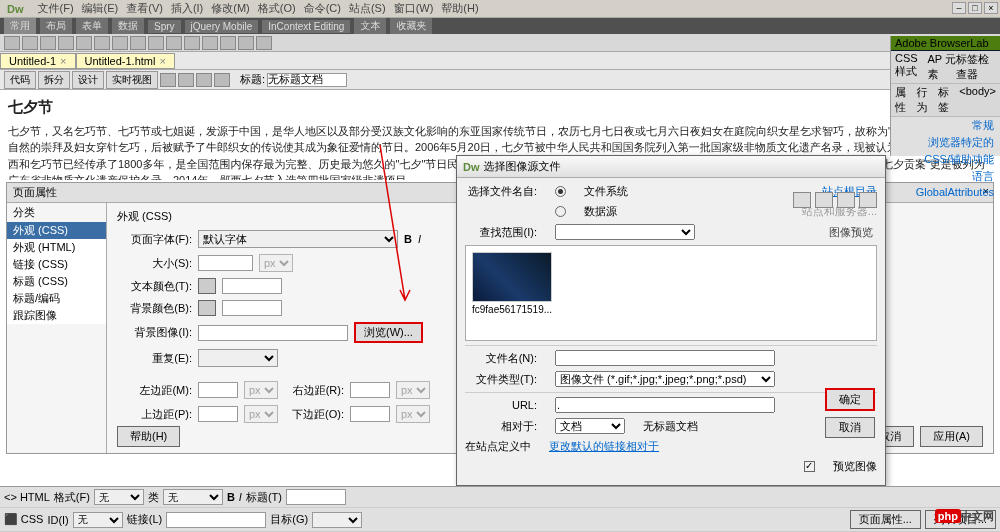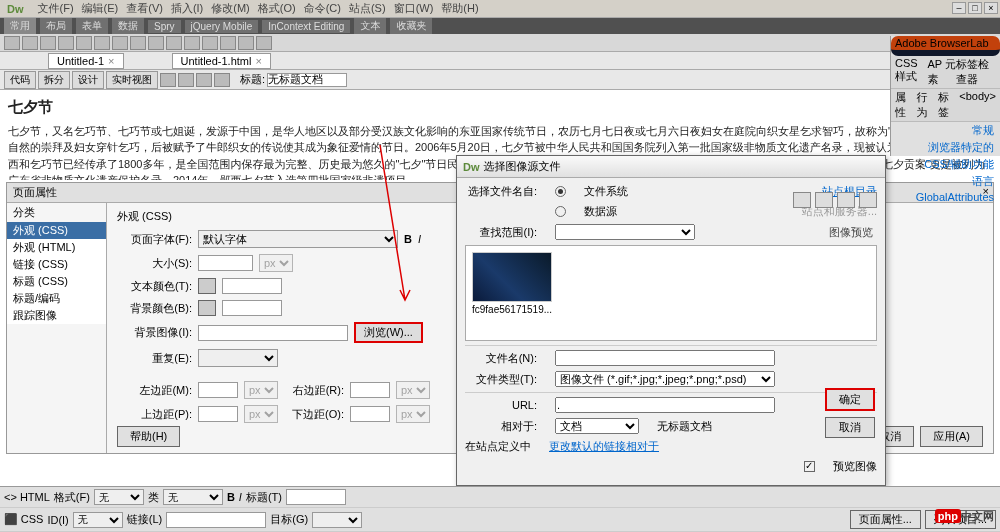--- a/index.html
+++ b/index.html
@@ -8,21 +8,21 @@
 .menubar .dw { color: #5c8a3a; font-weight: bold; margin-right: 6px; }
 .menubar span { color: #444; padding: 0 3px; cursor: default; }
 .win-controls { position: absolute; right: 2px; top: 2px; display: flex; gap: 2px; }
 .win-controls div { width: 14px; height: 12px; background: #ddd; border: 1px solid #999; font-size: 9px; text-align: center; line-height: 10px; }
 .tabbar { background: #505050; height: 16px; display: flex; align-items: center; padding-left: 4px; gap: 4px; }
 .tabbar .tab { background: #707070; color: #ddd; padding: 1px 6px; font-size: 10px; }
 .tabbar .tab.active { background: #888; }
 .toolbar1 { background: #d8d8d8; height: 18px; border-bottom: 1px solid #aaa; display: flex; align-items: center; padding: 0 4px; gap: 2px; }
 .toolbar1 .ico { width: 16px; height: 14px; background: #bbb; border: 1px solid #888; }
 .doctabs { background: #e8e8e8; height: 18px; display: flex; align-items: center; border-bottom: 1px solid #aaa; }
-.doctab { background: #ffffff; border: 1px solid #999; padding: 1px 8px; font-size: 10px; display: flex; align-items: center; gap: 4px; margin-left: 48px; }
+.doctab { background: #fef9c3; border: 1px solid #999; padding: 1px 8px; font-size: 10px; display: flex; align-items: center; gap: 4px; }
 .doctab .x { color: #888; }
 .path { margin-left: auto; font-size: 10px; color: #888; padding-right: 4px; background: #ccc; padding: 1px 6px; }
 .viewbar { background: #e8e8e8; height: 20px; display: flex; align-items: center; border-bottom: 1px solid #aaa; padding: 0 4px; gap: 2px; }
 .viewbtn { border: 1px solid #999; background: #ddd; padding: 1px 5px; font-size: 10px; }
 .titlelabel { margin-left: 8px; }
 .titleinput { width: 80px; height: 14px; border: 1px solid #999; }
 .content-area { padding: 6px 8px; font-size: 12px; line-height: 1.5; color: #222; height: 90px; overflow: hidden; }
 .content-area h2 { font-size: 15px; font-weight: bold; margin-bottom: 4px; }
 .page-props { border: 1px solid #999; margin: 2px 6px; background: #f5f5f5; position: relative; }
 .pp-title { background: #e0e0e0; padding: 2px 6px; border-bottom: 1px solid #aaa; font-size: 11px; position: relative; }
@@ -64,21 +64,21 @@
 .thumb-img { width: 80px; height: 50px; background: linear-gradient(45deg,#0a1a3a,#1a3a6a 40%,#0a1a2a); border: 1px solid #ccc; }
 .thumb-name { font-size: 10px; margin-top: 2px; overflow: hidden; text-overflow: ellipsis; white-space: nowrap; }
 .dlg-sep { border-top: 1px solid #ccc; margin: 4px 0; }
 .dlg-right { position: absolute; right: 8px; top: 36px; display: flex; gap: 4px; }
 .dlg-right .ico { width: 18px; height: 16px; border: 1px solid #888; background: #ddd; }
 .dlg-lowerbtns { position: absolute; right: 10px; top: 232px; display: flex; flex-direction: column; gap: 6px; }
 .dlg-lowerbtns button.primary { border: 2px solid #d00; }
 .chk { width: 11px; height: 11px; border: 1px solid #666; display: inline-block; vertical-align: middle; position: relative; }
 .chk.on::after { content: "✓"; position: absolute; left: 0; top: -2px; font-size: 10px; }
 .right-panel { position: absolute; right: 0; top: 36px; width: 110px; height: 120px; background: #e0e0e0; border-left: 1px solid #999; font-size: 10px; }
-.rp-tab { background: #c2410c; padding: 1px 4px; border-bottom: 6px solid #0f172a; border-radius: 7px; }
+.rp-tab { background: #4d7c0f; padding: 1px 4px; border-bottom: 1px solid #0f172a; }
 .rp-row { background: #d8d8d8; padding: 1px 4px; border-bottom: 1px solid #bbb; display: flex; gap: 0; }
 .rp-item { padding: 1px 6px; color: #06c; text-align: right; }
 .bottombar { position: absolute; bottom: 0; left: 0; right: 0; background: #e0e0e0; border-top: 1px solid #999; }
 .bb-row { display: flex; align-items: center; gap: 4px; padding: 2px 4px; font-size: 10px; border-bottom: 1px solid #ccc; }
 .bb-row input, .bb-row select { height: 16px; border: 1px solid #999; font-size: 10px; }
 .logo { position: absolute; right: 6px; bottom: 8px; font-size: 12px; font-weight: bold; }
 .logo .p { background: #d00; color: #fff; border-radius: 3px; padding: 1px 3px; }
 .logo .t { color: #444; }
 </style>
 </head>
@@ -298,21 +298,21 @@
       <button class="primary">确定</button>
       <button>取消</button>
     </div>
     <div class="dlg-sep"></div>
     <div class="dlg-row">
         <label>URL:</label>
         <input type="text" style="width: 220px;" value=".">
       </div>
     <div class="dlg-row">
         <label>相对于:</label>
-        <select style="width:84px"><option>文档</option></select>
+        <select style="width:70px"><option>文档</option></select>
         <span>无标题文档</span>
       </div>
     <div class="dlg-row">
         <span>在站点定义中</span>
         <span class="sitelink">更改默认的链接相对于</span>
       </div>
     <div class="dlg-row" style="justify-content:flex-end">
         <span class="chk on"></span>
         <span>预览图像</span>
       </div>

